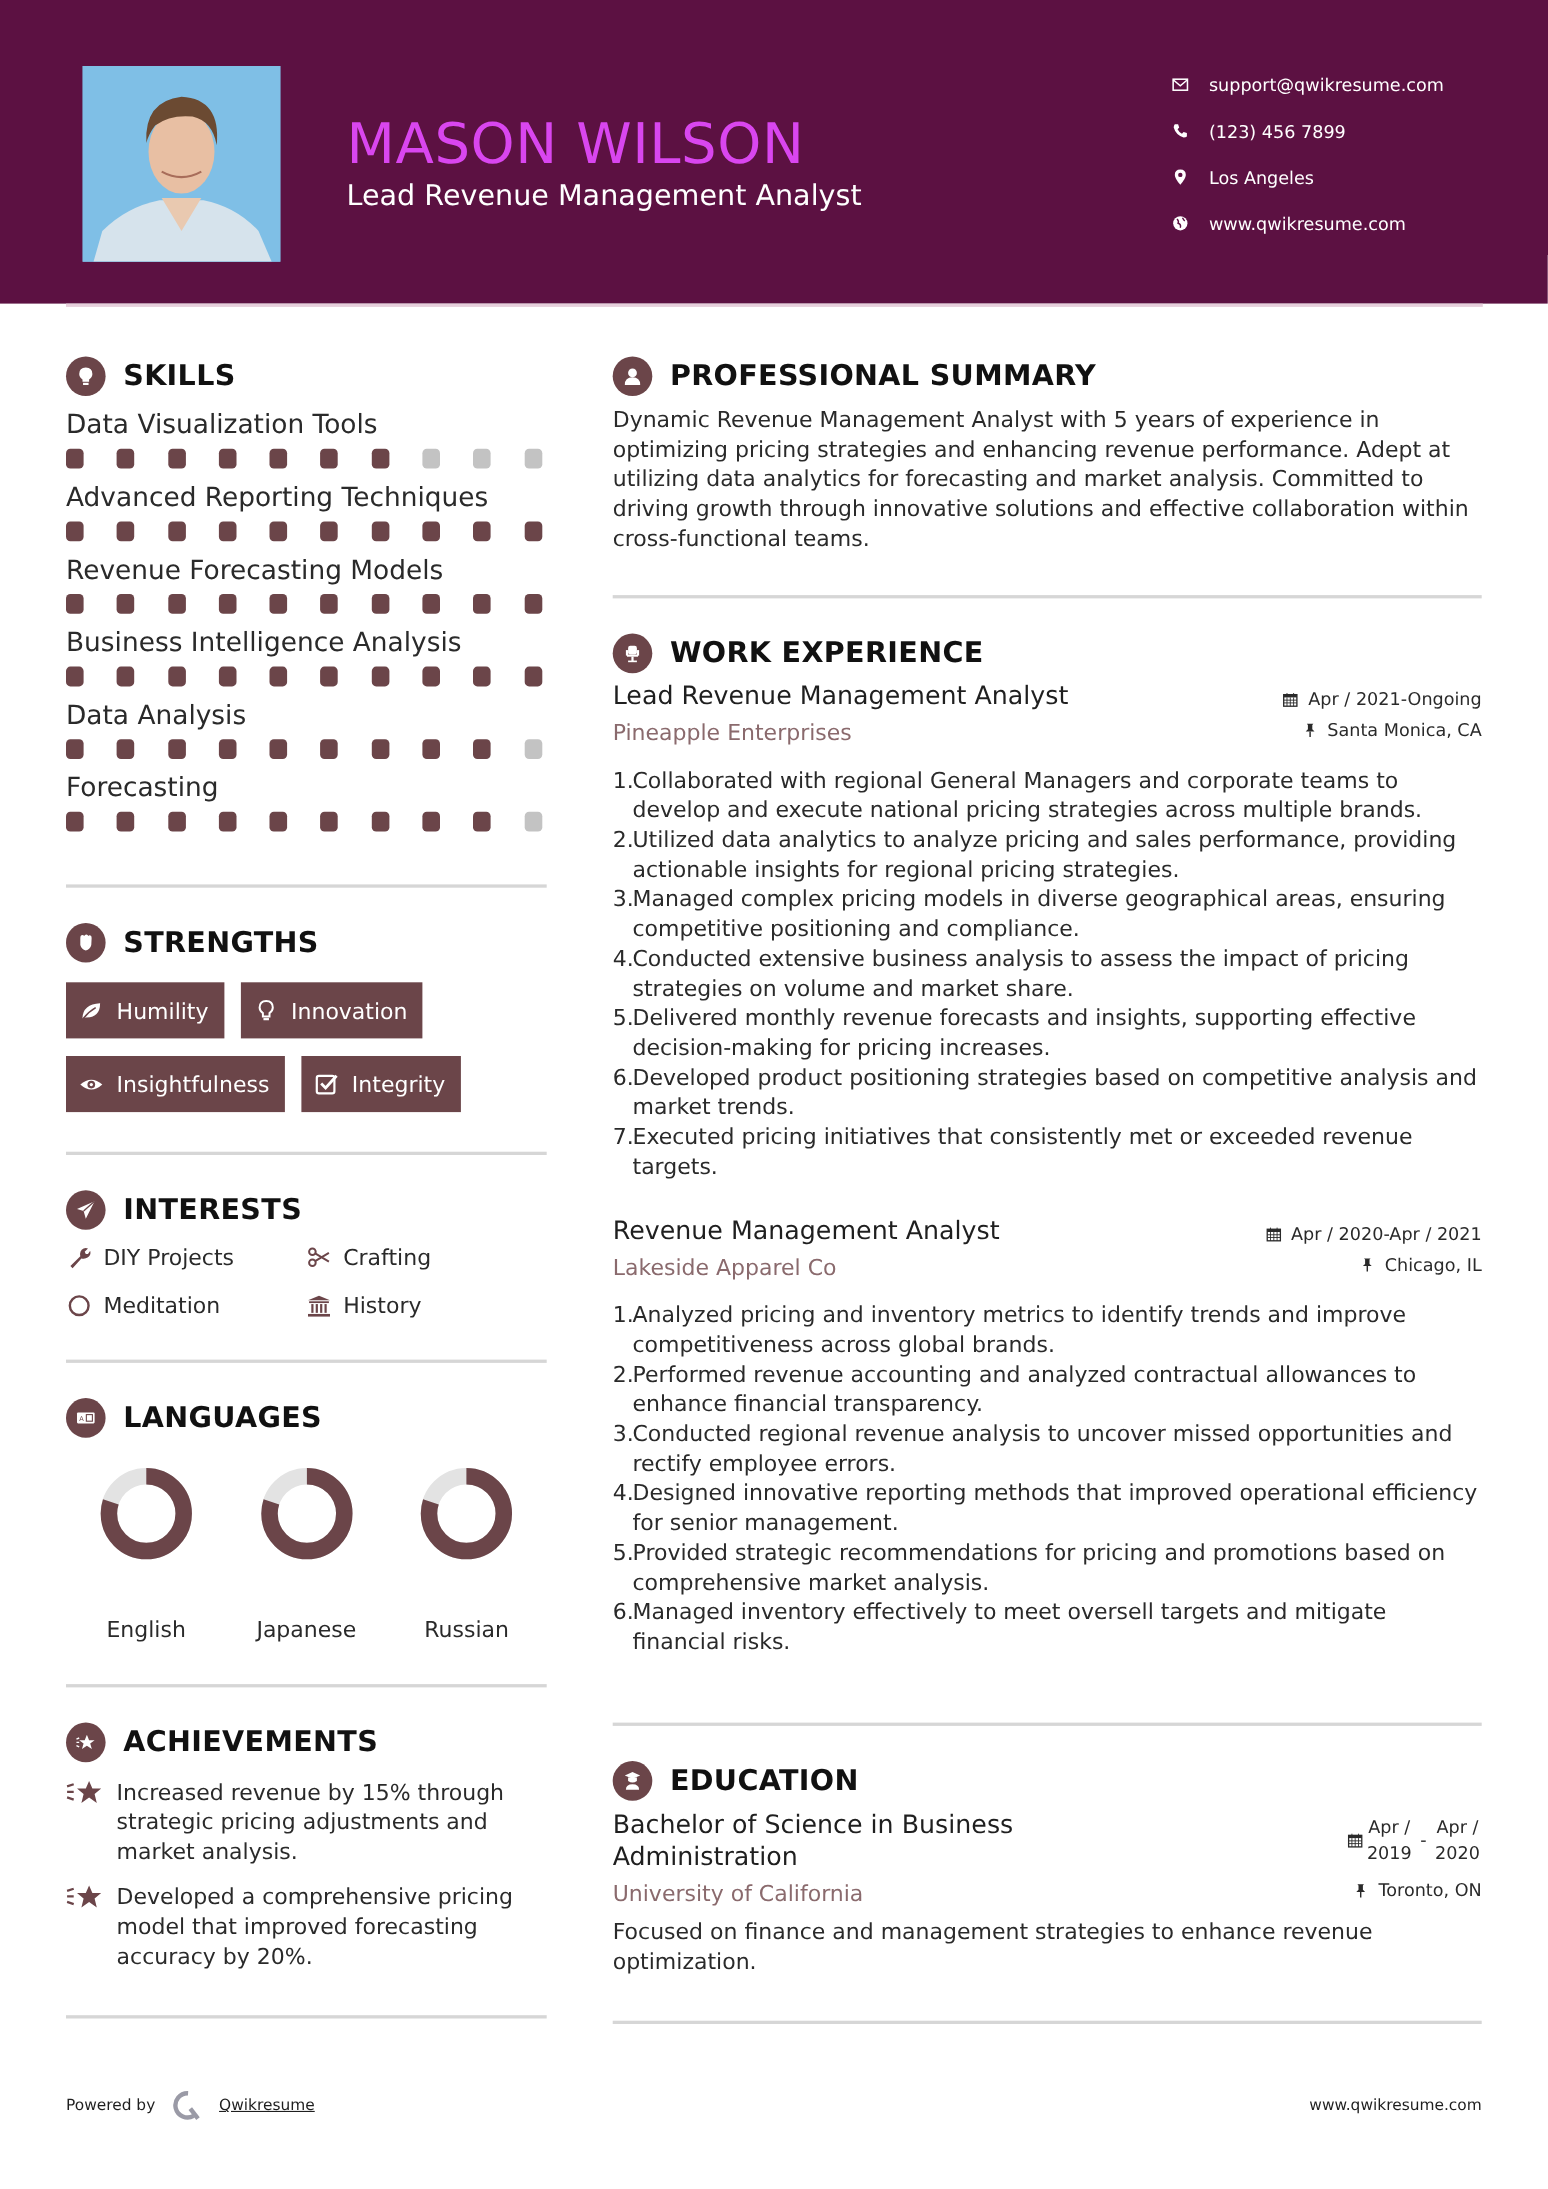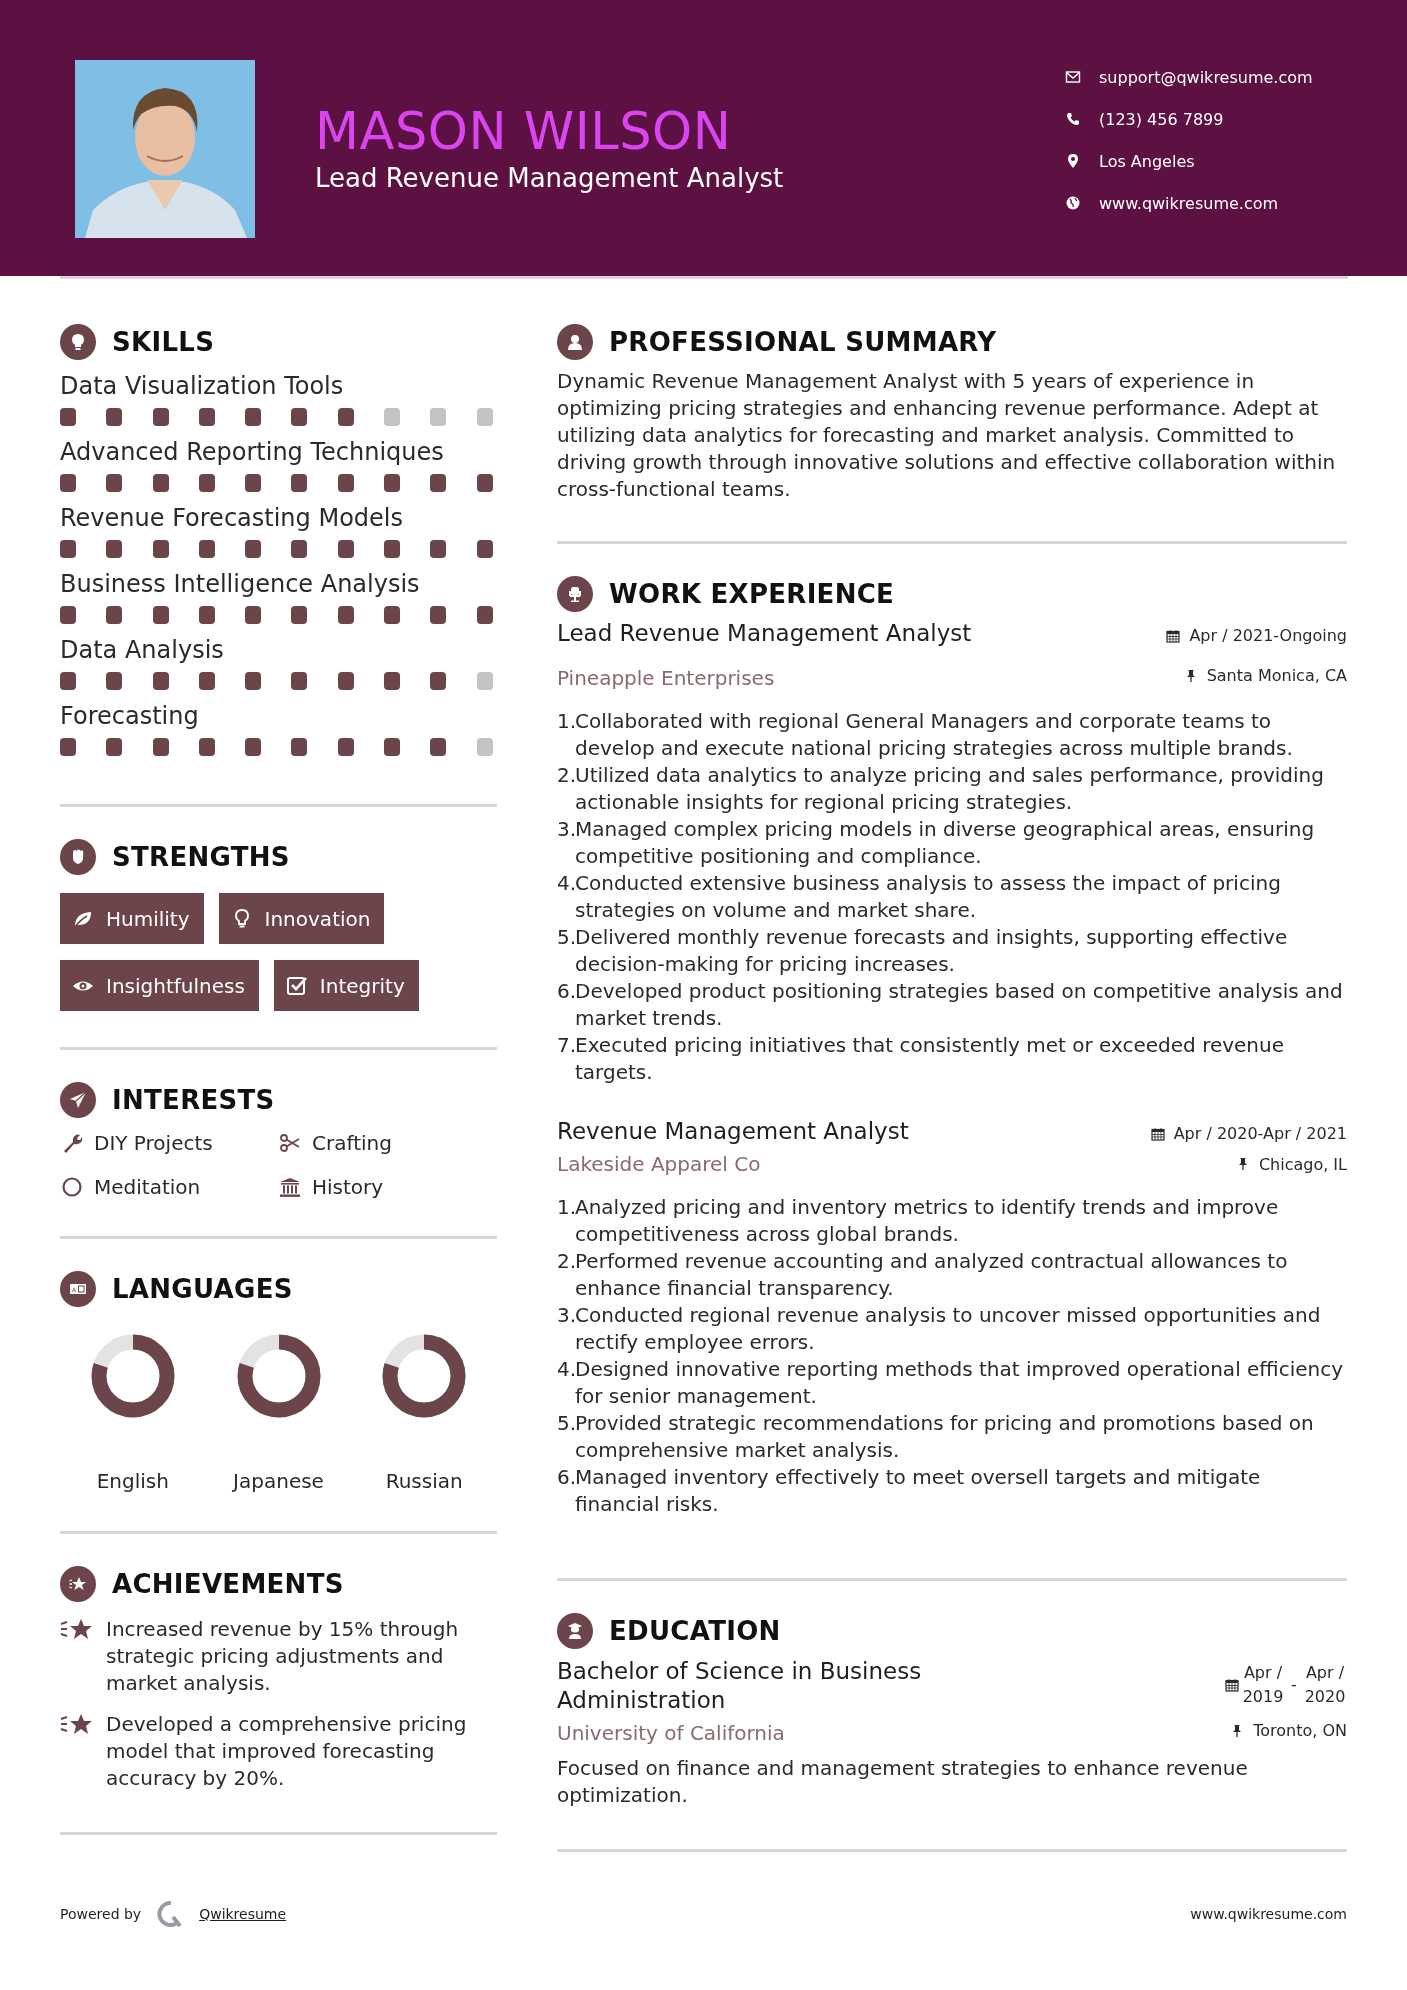--- a/index.html
+++ b/index.html
@@ -427,21 +427,21 @@
             <div class="job-title">Lead Revenue Management Analyst</div>
             <div class="meta" style="margin-top:6px;">
               <svg viewBox="0 0 14 14">
                 <rect x="1" y="2.5" width="12" height="10.5" fill="none" stroke="#2a2a2a" stroke-width="1.2"></rect>
                 <rect x="1" y="2.5" width="12" height="2.5" fill="#2a2a2a"></rect>
                 <path d="M4 1 L4 3.5 M10 1 L10 3.5 M1 7.5 H13 M1 10 H13 M4 5 V13 M7 5 V13 M10 5 V13" stroke="#2a2a2a" stroke-width="0.8"></path>
               </svg>
               <span>Apr / 2021-Ongoing</span>
             </div>
           </div>
-          <div class="job-row" style="margin-top:20px;">
+          <div class="job-row" style="margin-top:8px;">
             <div class="job-company">Pineapple Enterprises</div>
             <div class="meta">
               <svg viewBox="0 0 14 14">
                 <path d="M4 1 H10 L9 2 V6 L11 8 H3 L5 6 V2 Z" fill="#2a2a2a"></path>
                 <path d="M7 8 V13" stroke="#2a2a2a" stroke-width="1.3"></path>
               </svg>
               <span>Santa Monica, CA</span>
             </div>
           </div>
           <ol class="bullets">
@@ -480,21 +480,21 @@
             <div class="job-title">Revenue Management Analyst</div>
             <div class="meta" style="margin-top:6px;">
               <svg viewBox="0 0 14 14">
                 <rect x="1" y="2.5" width="12" height="10.5" fill="none" stroke="#2a2a2a" stroke-width="1.2"></rect>
                 <rect x="1" y="2.5" width="12" height="2.5" fill="#2a2a2a"></rect>
                 <path d="M4 1 L4 3.5 M10 1 L10 3.5 M1 7.5 H13 M1 10 H13 M4 5 V13 M7 5 V13 M10 5 V13" stroke="#2a2a2a" stroke-width="0.8"></path>
               </svg>
               <span>Apr / 2020-Apr / 2021</span>
             </div>
           </div>
-          <div class="job-row" style="margin-top:8px;align-items:center;">
+          <div class="job-row" style="margin-top:8px;">
             <div class="job-company">Lakeside Apparel Co</div>
             <div class="meta">
               <svg viewBox="0 0 14 14">
                 <path d="M4 1 H10 L9 2 V6 L11 8 H3 L5 6 V2 Z" fill="#2a2a2a"></path>
                 <path d="M7 8 V13" stroke="#2a2a2a" stroke-width="1.3"></path>
               </svg>
               <span>Chicago, IL</span>
             </div>
           </div>
           <ol class="bullets">

